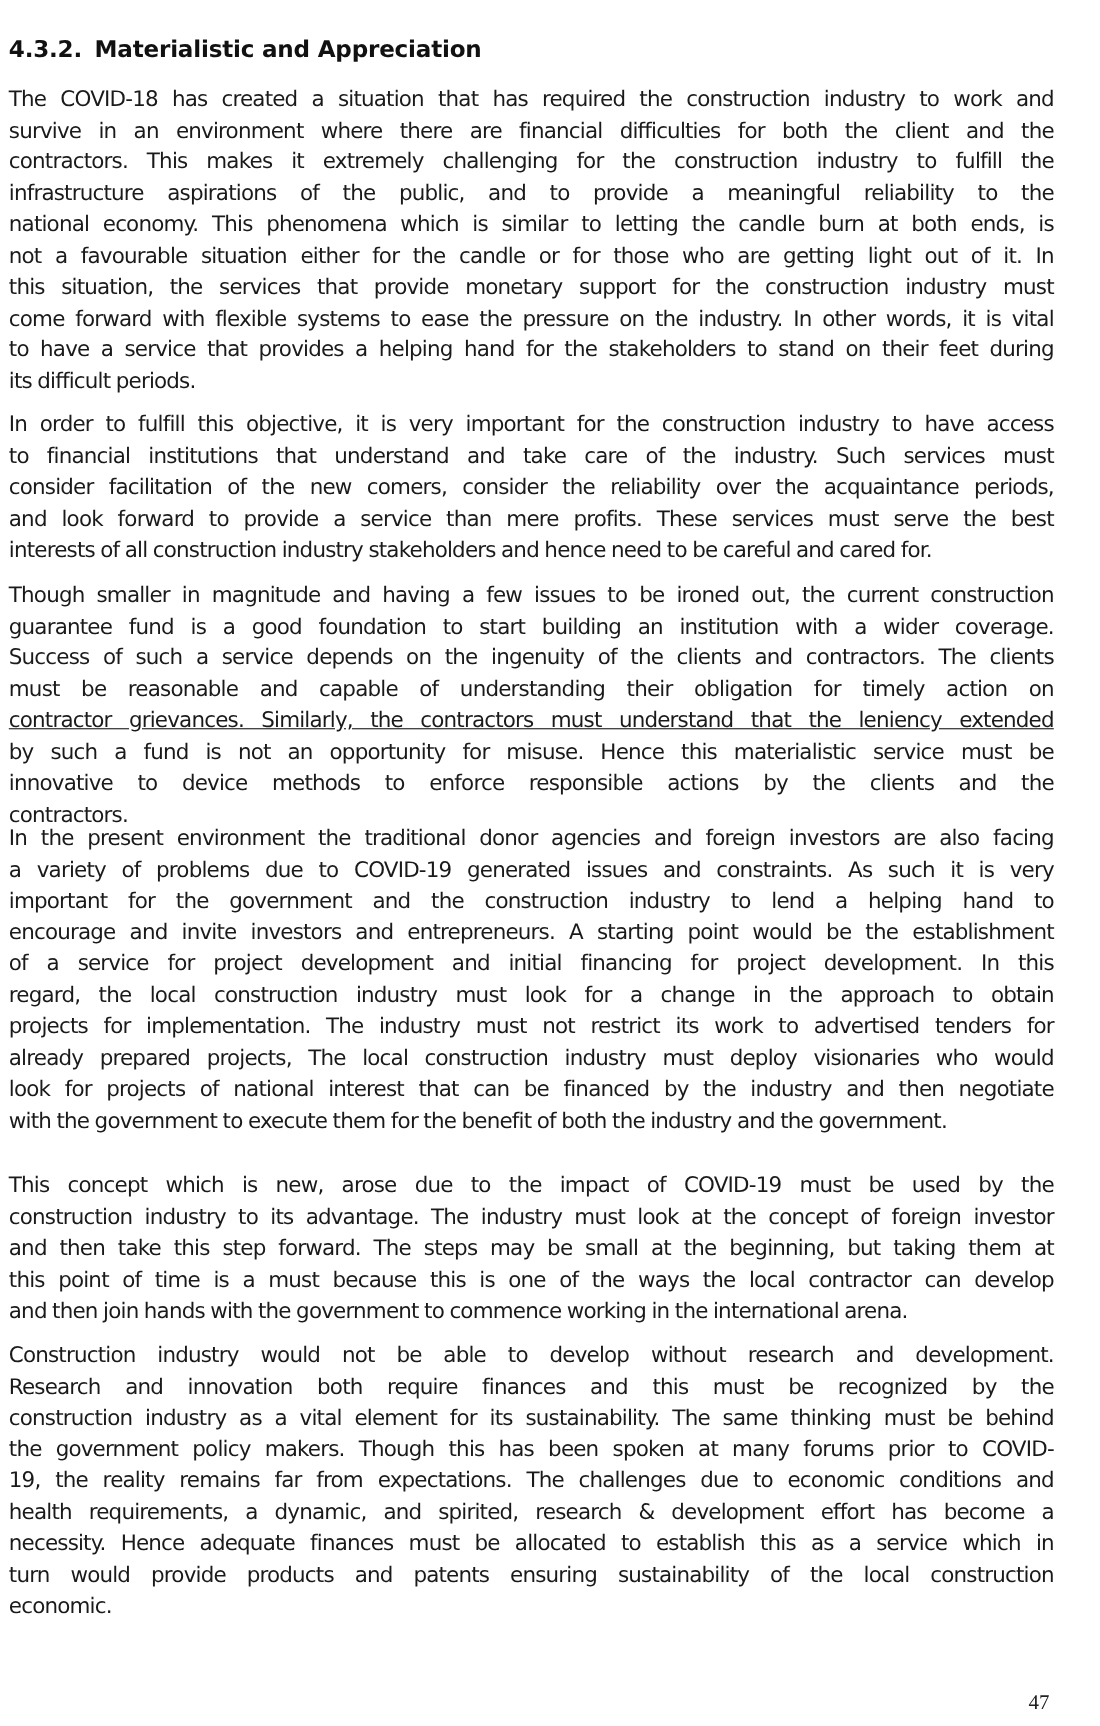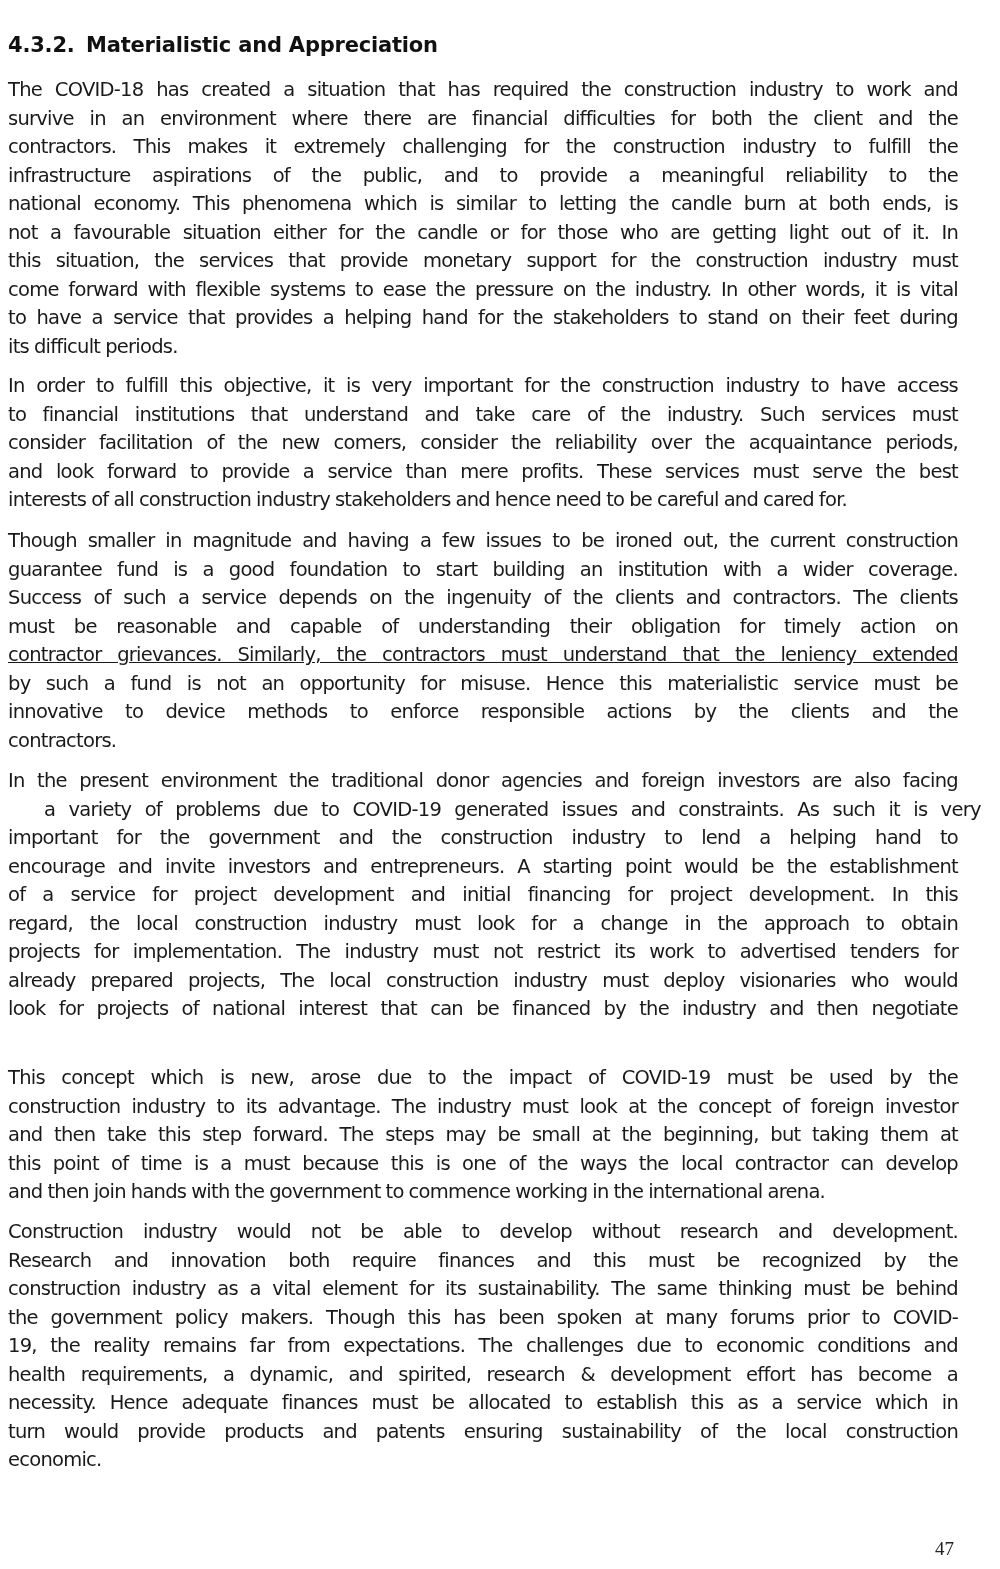--- a/index.html
+++ b/index.html
@@ -100,30 +100,31 @@
     <span class="line" style="white-space: nowrap; display: block; word-spacing: 5.4625px;">Though smaller in magnitude and having a few issues to be ironed out, the current construction</span>
     <span class="line" style="white-space: nowrap; display: block; word-spacing: 9.70982px;">guarantee fund is a good foundation to start building an institution with a wider coverage.</span>
     <span class="line" style="white-space: nowrap; display: block; word-spacing: 6.09277px;">Success of such a service depends on the ingenuity of the clients and contractors.  The clients</span>
     <span class="line" style="white-space: nowrap; display: block; word-spacing: 14.1393px;">must be reasonable and capable of understanding their obligation for timely action on</span>
     <span class="line" style="white-space: nowrap; display: block; word-spacing: 8.90199px; text-decoration: underline;">contractor grievances.  Similarly, the contractors must understand that the leniency extended</span>
     <span class="line" style="white-space: nowrap; display: block; word-spacing: 8.99512px;">by such a fund is not an opportunity for misuse.  Hence this materialistic service must be</span>
     <span class="line" style="white-space: nowrap; display: block; word-spacing: 16.8776px;">innovative to device methods to enforce responsible actions by the clients and the</span>
     <span class="line last" style="white-space: nowrap; display: block;">contractors.</span>
   </div>
 
-  <div class="para" style="top:767px;">
+  <div class="para" style="top:748px;">
     <span class="line" style="white-space: nowrap; display: block; word-spacing: 7.03005px;">In the present environment the traditional donor agencies and foreign investors are also facing</span>
-    <span class="line" style="white-space: nowrap; display: block; word-spacing: 7.83984px; margin-left: 36px;">a variety of problems due to COVID-19 generated issues and constraints.  As such it is very</span>
+    <span class="line" style="white-space: nowrap; display: block; word-spacing: 7.83984px;">a variety of problems due to COVID-19 generated issues and constraints.  As such it is very</span>
     <span class="line" style="white-space: nowrap; display: block; word-spacing: 13.381px;">important for the government and the construction industry to lend a helping hand to</span>
     <span class="line" style="white-space: nowrap; display: block; word-spacing: 6.38822px;">encourage and invite investors and entrepreneurs.  A starting point would be the establishment</span>
     <span class="line" style="white-space: nowrap; display: block; word-spacing: 10.3817px;">of a service for project development and initial financing for project development.  In this</span>
     <span class="line" style="white-space: nowrap; display: block; word-spacing: 11.2801px;">regard, the local construction industry must look for a change in the approach to obtain</span>
     <span class="line" style="white-space: nowrap; display: block; word-spacing: 8.71514px;">projects for implementation. The industry must not restrict its work to advertised tenders for</span>
     <span class="line" style="white-space: nowrap; display: block; word-spacing: 9.58381px;">already prepared projects, The local construction industry must deploy visionaries who would</span>
     <span class="line" style="white-space: nowrap; display: block; word-spacing: 7.76354px;">look for projects of national interest that can be financed by the industry and then negotiate</span>
+    <span class="line last" style="white-space: nowrap; display: block;">with the government to execute them for the benefit of both the industry and the government.</span>
   </div>
 
   <div class="para" style="top:1064px;">
     <span class="line" style="white-space: nowrap; display: block; word-spacing: 11.0664px;">This concept which is new, arose due to the impact of COVID-19 must be used by the</span>
     <span class="line" style="white-space: nowrap; display: block; word-spacing: 5.71875px;">construction industry to its advantage. The industry must look at the concept of foreign investor</span>
     <span class="line" style="white-space: nowrap; display: block; word-spacing: 6.19945px;">and then take this step forward. The steps may be small at the beginning, but taking them at</span>
     <span class="line" style="white-space: nowrap; display: block; word-spacing: 6.82639px;">this point of time is a must because this is one of the ways the local contractor can develop</span>
     <span class="line last" style="white-space: nowrap; display: block;">and then join hands with the government to commence working in the international arena.</span>
   </div>
 

